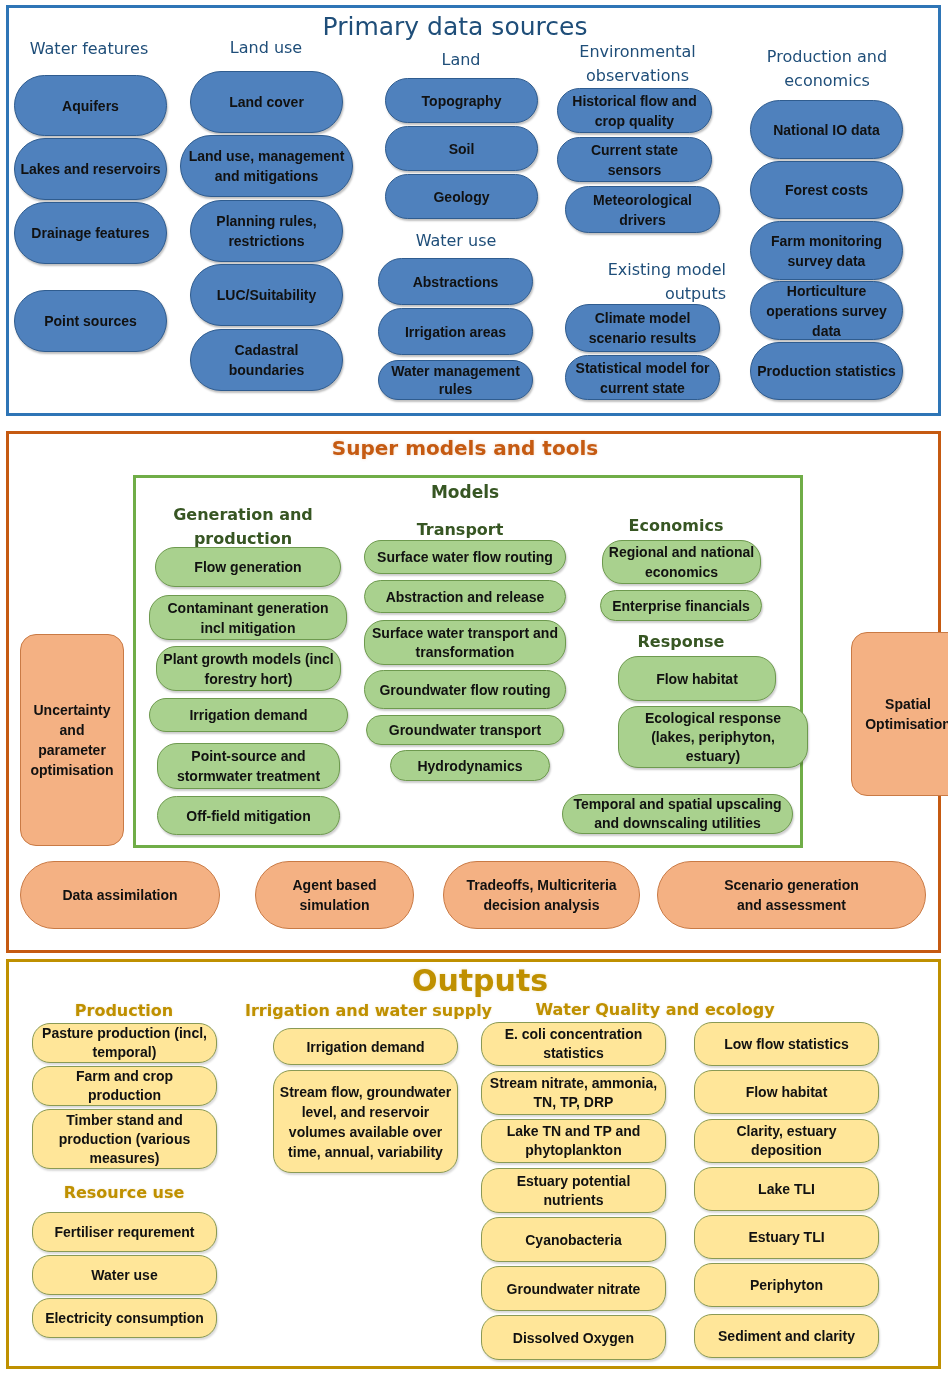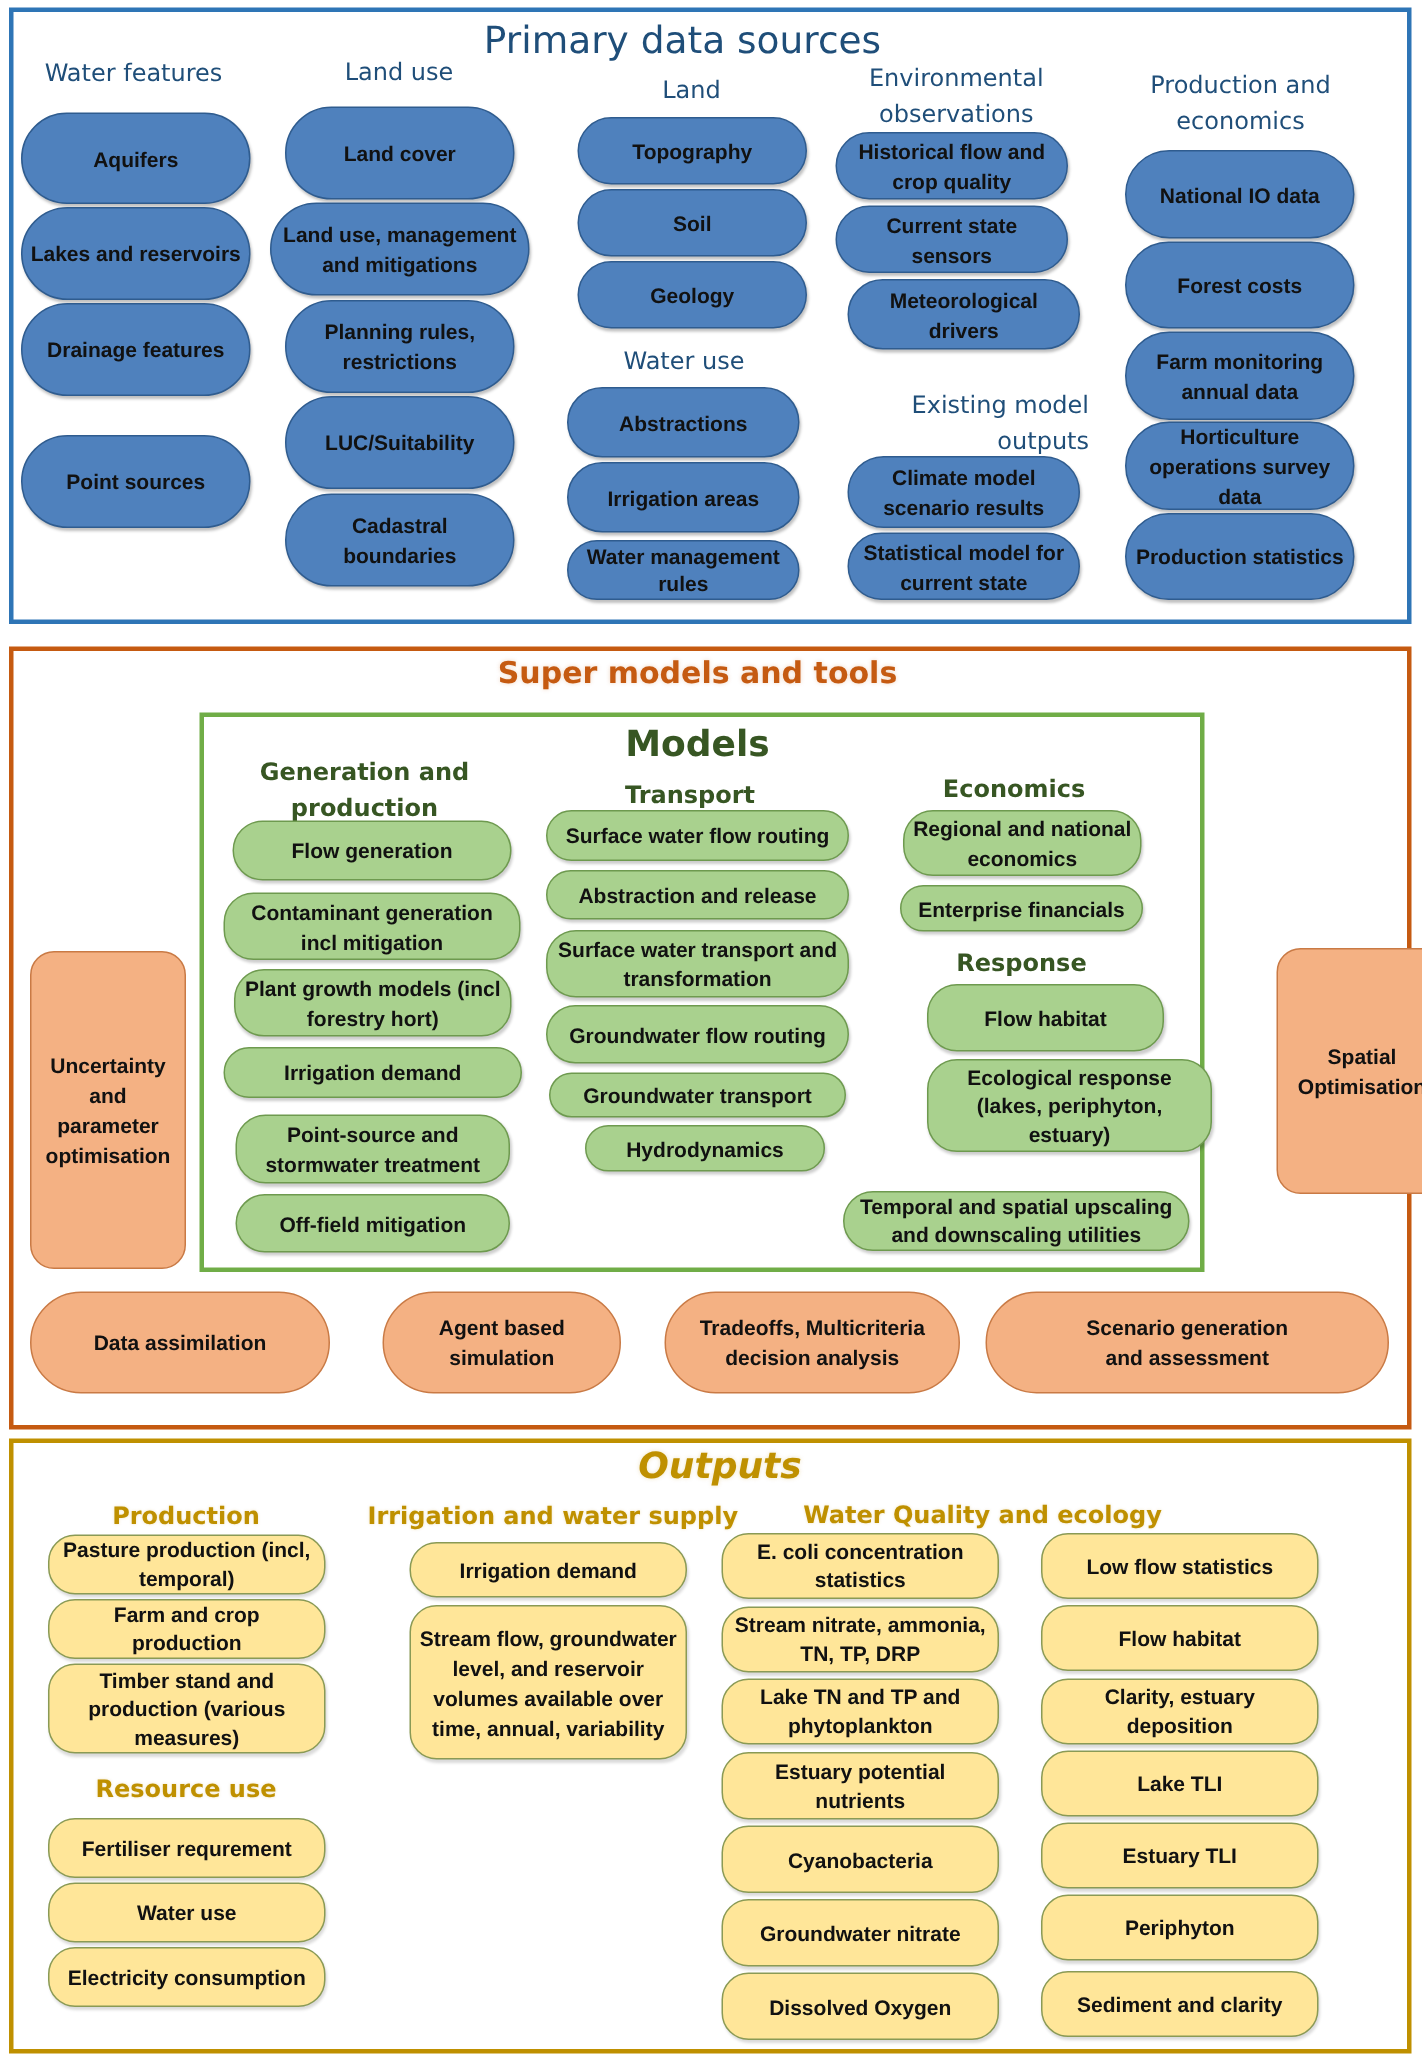--- a/index.html
+++ b/index.html
@@ -7,23 +7,23 @@
   .panel { position: absolute; background: #fff; }
   #panel-primary { left: 6px; top: 5px; width: 935px; height: 411px; border: 3px solid #2e75b6; }
   #panel-super { left: 6px; top: 431px; width: 935px; height: 522px; border: 3px solid #c55a11; }
   #panel-models { left: 133px; top: 475px; width: 670px; height: 373px; border: 3px solid #70ad47; }
   #panel-outputs { left: 6px; top: 959px; width: 935px; height: 410px; border: 3px solid #bf9000; }
 
   .title { position: absolute; text-align: center; white-space: nowrap; font-family: "DejaVu Sans", sans-serif; }
   .t-blue-big { color: #1f4e79; font-size: 25px; }
   .t-blue { color: #1f4e79; font-size: 16px; line-height: 24px; }
   .t-orange-big { color: #c55a11; font-size: 20px; font-weight: bold; text-shadow: 0 0 3px rgba(197,90,17,0.25); }
-  .t-green-big { color: #375623; font-size: 24px; font-weight: bold; }
+  .t-green-big { color: #375623; font-size: 17px; font-weight: bold; }
   .t-green { color: #375623; font-size: 16px; line-height: 24px; font-weight: bold; }
-  .t-gold-big { color: #bf9000; font-size: 24px; font-weight: bold; text-shadow: 0 0 3px rgba(191,144,0,0.25); font-style: italic; }
+  .t-gold-big { color: #bf9000; font-size: 30px; font-weight: bold; text-shadow: 0 0 3px rgba(191,144,0,0.25); }
   .t-gold { color: #bf9000; font-size: 16px; font-weight: bold; text-shadow: 0 0 2px rgba(191,144,0,0.25); }
 
   .node { position: absolute; display: flex; align-items: center; justify-content: center; text-align: center;
           font-family: "Liberation Sans", sans-serif; font-weight: bold; font-size: 14px; line-height: 20px; color: #111; padding: 0 4px; }
   .blue { background: #4f81bd; border: 1px solid #2f5c8f; border-radius: 999px; box-shadow: 1px 2px 2px rgba(0,0,0,0.25); }
   .green { background: #a9d18e; border: 1px solid #6e9a4f; border-radius: 20px; box-shadow: 1px 2px 2px rgba(0,0,0,0.2); }
   .orange { background: #f4b183; border: 1px solid #c97a45; border-radius: 999px; }
   .orange-tall { background: #f4b183; border: 1px solid #c97a45; border-radius: 16px; }
   .yellow { background: #ffe699; border: 1px solid #8a9a55; border-radius: 18px; box-shadow: 1px 2px 2px rgba(0,0,0,0.15); }
 </style>
@@ -61,21 +61,21 @@
 <div class="node blue" style="left:557px; top:137px; width:155px; height:45px; padding:0 24px;">Current state sensors</div>
 <div class="node blue" style="left:565px; top:186px; width:155px; height:47px; padding:0 24px;">Meteorological drivers</div>
 
 <div class="title t-blue" style="left:576px; top:258px; width:150px; white-space:normal;text-align:right;">Existing model outputs</div>
 <div class="node blue" style="left:565px; top:304px; width:155px; height:48px; padding:0 18px;">Climate model scenario results</div>
 <div class="node blue" style="left:565px; top:355px; width:155px; height:45px; padding:0 6px;">Statistical model for current state</div>
 
 <div class="title t-blue" style="left:752px; top:45px; width:150px; white-space:normal;">Production and economics</div>
 <div class="node blue" style="left:750px; top:100px; width:153px; height:59px;">National IO data</div>
 <div class="node blue" style="left:750px; top:161px; width:153px; height:58px;">Forest costs</div>
-<div class="node blue" style="left:750px; top:221px; width:153px; height:59px; padding:0 18px;">Farm monitoring annual data</div>
+<div class="node blue" style="left:750px; top:221px; width:153px; height:59px; padding:0 18px;">Farm monitoring survey data</div>
 <div class="node blue" style="left:750px; top:281px; width:153px; height:59px;">Horticulture operations survey data</div>
 <div class="node blue" style="left:750px; top:342px; width:153px; height:58px;">Production statistics</div>
 
 <div class="panel" id="panel-super"></div>
 <div class="title t-orange-big" style="left:300px; top:436px; width:330px;">Super models and tools</div>
 
 <div class="node orange-tall" style="left:20px; top:634px; width:104px; height:212px; padding:0 6px;">Uncertainty and parameter optimisation</div>
 <div class="node orange-tall" style="left:811px; top:632px; width:114px; height:164px; padding:0 20px;margin-left:40px;">Spatial Optimisation</div>
 
 <div class="node orange" style="left:20px; top:861px; width:200px; height:68px;">Data assimilation</div>

